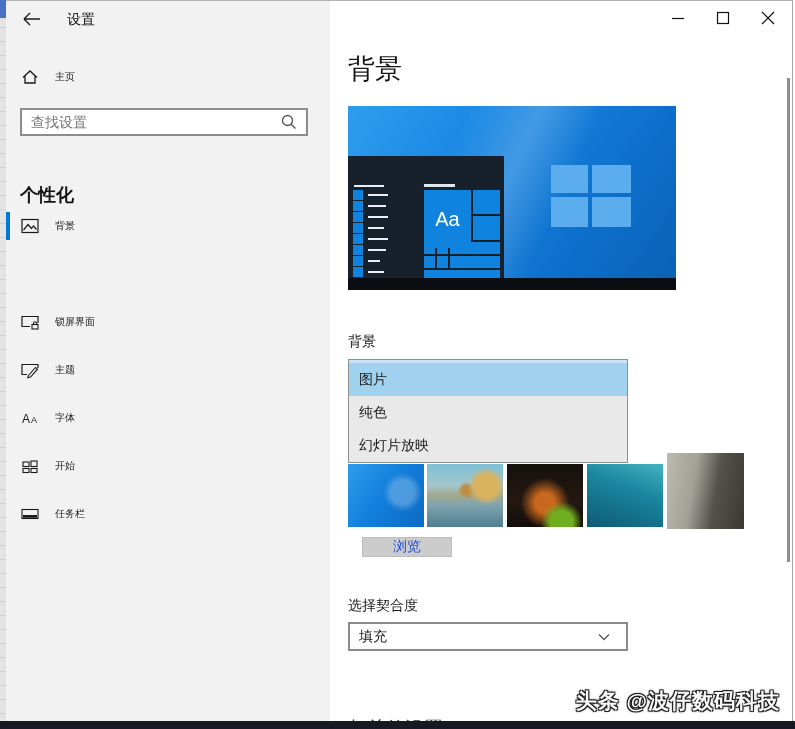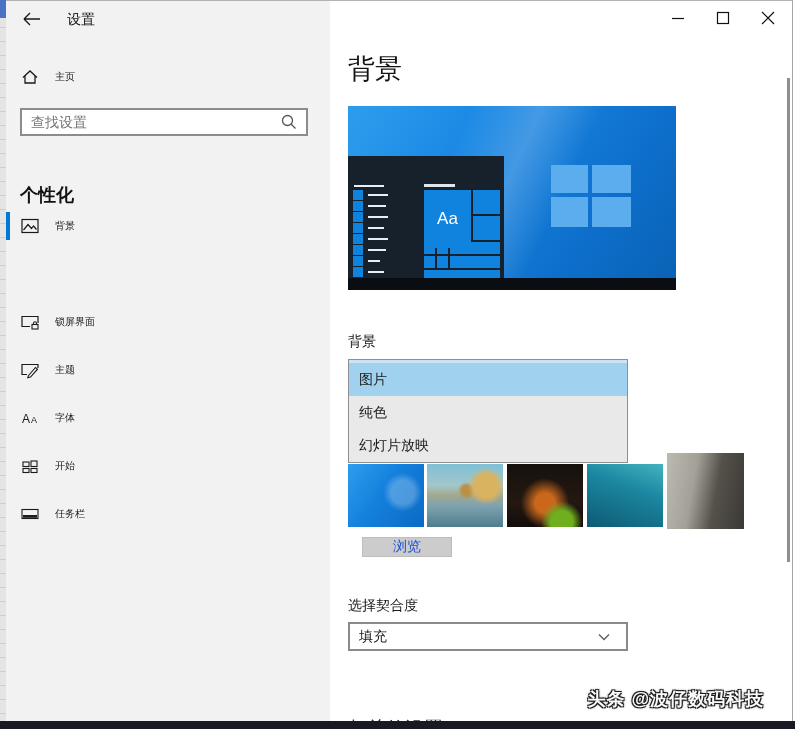--- a/index.html
+++ b/index.html
@@ -36,21 +36,21 @@
         background:linear-gradient(125deg,#2f9ded 0%,#1886e3 35%,#0d6fcb 72%,#0a61b4 100%);}
   #hero .beam{position:absolute;left:0;top:0;width:328px;height:184px;
         background:linear-gradient(115deg,rgba(255,255,255,0) 30%,rgba(255,255,255,.20) 47%,rgba(255,255,255,0) 62%);}
   #hlogo{left:203px;top:59px;width:80px;height:62px;display:grid;grid-template-columns:37px 39px;grid-template-rows:28px 30px;gap:4px;}
   #hlogo div{background:#5badee;}
   #startmenu{left:0;top:50px;width:156px;height:122px;background:#17212b;}
   .sm-sq{position:absolute;left:5px;width:10px;height:10px;background:#0f83dd;}
   .sm-dash{position:absolute;left:20px;height:2px;background:#e8eef4;}
   .sm-topdash{position:absolute;left:6px;top:29px;width:30px;height:2px;background:#e8eef4;}
   .sm-tiledash{position:absolute;left:76px;top:28px;width:31px;height:3px;background:#dfe7ee;}
-  #aatile{position:absolute;left:76px;top:34px;width:47px;height:58px;background:#0f83dd;color:#fff;font-size:17px;display:flex;align-items:center;justify-content:center;}
+  #aatile{position:absolute;left:76px;top:34px;width:47px;height:58px;background:#0f83dd;color:#fff;font-size:20px;display:flex;align-items:center;justify-content:center;}
   .tile{position:absolute;background:#0f83dd;}
   #taskbar{left:0;top:172px;width:328px;height:12px;background:#0a0e13;}
 
   #bg-label{left:342px;top:332px;font-size:14px;color:#1a1a1a;}
   #dropdown{left:342px;top:358px;width:280px;background:#e9e9e9;border:1px solid #8f8f8f;z-index:6;box-sizing:border-box;}
   #dropdown .topstrip{height:3px;background:#c9e4f7;}
   #dropdown .opt{height:33px;line-height:33px;padding-left:10px;font-size:14px;color:#1a1a1a;}
   #dropdown .opt.sel{background:#a0d2f0;}
 
   .thumb{position:absolute;}
@@ -73,21 +73,21 @@
   #browse{left:342px;top:536px;width:90px;height:20px;background:#cccccc;border:1px solid #bdbdbd;box-sizing:border-box;
     display:flex;align-items:center;justify-content:center;font-size:14px;color:#1d4ed8;margin-left:14px;}
   #fit-label{left:342px;top:596px;font-size:14px;color:#1a1a1a;}
   #fit-select{left:342px;top:621px;width:280px;height:29px;background:#fff;border:2px solid #8a8a8a;box-sizing:border-box;
     display:flex;align-items:center;}
   #fit-select .val{flex:1;padding-left:9px;font-size:14px;color:#1a1a1a;}
   #fit-select svg{margin-right:14px;}
 
   #related{left:342px;top:715px;height:7px;overflow:hidden;font-size:19px;font-weight:500;color:#2b2b2b;}
   #vscroll{left:781px;top:77px;width:3px;height:484px;background:#8f8f8f;}
-  #watermark{right:28px;top:686px;font-size:18px;font-weight:bold;color:#fafafa;letter-spacing:1px;
+  #watermark{right:12px;top:686px;font-size:21px;font-weight:bold;color:#fafafa;letter-spacing:1px;
     text-shadow:-1px -1px 0 #1c1c1c,1px -1px 0 #1c1c1c,-1px 1px 0 #1c1c1c,1px 1px 0 #1c1c1c,0 0 3px #1c1c1c;}
   #bottombar{left:0;top:721px;width:795px;height:8px;background:#171a23;z-index:9;}
 </style>
 </head>
 <body>
 
 <div id="stage">
 
   <div class="abs" id="sliver"></div>
   <div class="abs" id="sliver-top"></div>

